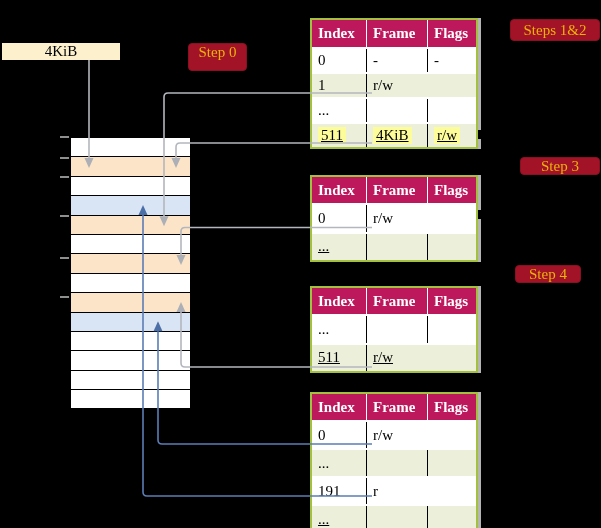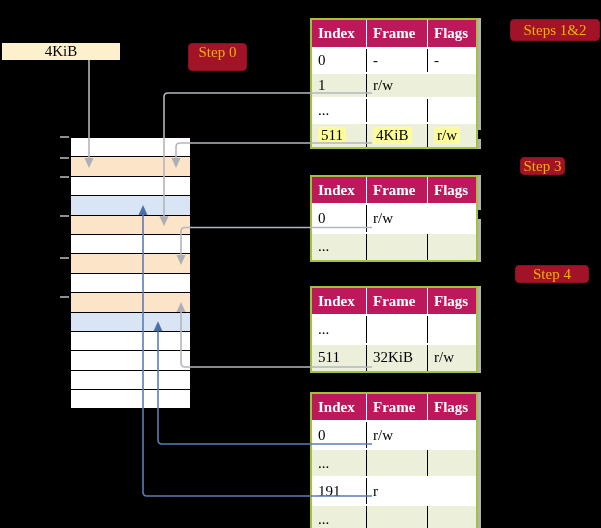--- a/index.html
+++ b/index.html
@@ -12,34 +12,34 @@
     position:absolute;left:2px;top:43px;width:118px;height:17px;
     background:#fcf0cd;color:#000;font-size:15px;line-height:17px;text-align:center;
   }
   
   .badge{
     position:absolute;background:#a31328;border:1px solid #8c0f22;border-radius:4px;
     color:#eab308;font-size:15px;text-align:center;box-sizing:border-box;
   }
   #badge-step0{left:188px;top:43px;width:59px;height:28px;line-height:16px;}
   #badge-steps12{left:510px;top:19px;width:90px;height:22px;line-height:20px;}
-  #badge-step3{left:520px;top:157px;width:45px;height:18px;line-height:16px;}
-  #badge-step4{left:515px;top:265px;width:74px;height:18px;line-height:16px;}
+  #badge-step3{left:520px;top:157px;width:80px;height:18px;line-height:16px;}
+  #badge-step4{left:515px;top:265px;width:66px;height:18px;line-height:16px;}
   
   #stack{position:absolute;left:70px;top:137px;width:119px;border:1px solid #000;}
   .mrow{width:119px;border-bottom:1px solid #000;}
   .mrow:last-child{border-bottom:none;}
   .tick{position:absolute;left:60px;width:9px;height:2px;background:#8f8f8f;}
   
   .ptable{
     position:absolute;width:164px;border:2px solid #a3c13f;
     box-shadow:3px 0 0 #b4b4b4;background:#fff;
   }
   .trow{display:flex;border-bottom:2px solid #fff;}
-  .trow:last-child{border-bottom:none;}
+  .trow:last-child{border-bottom:none;text-decoration:underline;}
   .trow.head{background:#be185d;}
   .tcell{box-sizing:border-box;padding-left:6px;display:flex;align-items:center;
     font-size:15px;color:#000;overflow:hidden;white-space:nowrap;}
   .trow.head .tcell{color:#fff;font-weight:bold;border-right:1px solid #fff;}
   .trow.body .tcell{border-right:1px solid #000;}
   .trow .tcell:last-child{border-right:none !important;}
   .c0{width:55px;}.c1{width:61px;}.c2{width:48px;}
   .trow.head .c0{width:55px}.trow.head .c1{width:61px}.trow.head .c2{width:48px}
   .tint{background:#ecf0da;}
   .hl{background:#fdfc9a;padding:0 3px;}
@@ -137,21 +137,20 @@
           <div class="tcell c1">Frame</div>
           <div class="tcell c2">Flags</div>
         </div>
         <div class="trow body" style="height: 26.5px;">
           <div class="tcell c0">...</div>
           <div class="tcell c1"></div>
           <div class="tcell c2"></div>
         </div>
         <div class="trow body tint" style="height: 26.5px;">
           <div class="tcell c0">511</div>
-          <div class="tcell c1">32KiB</div>
           <div class="tcell c2">r/w</div>
         </div>
       </div>
       <div class="ptable" style="left: 310px; top: 392px;">
         <div class="trow head" style="height: 26px;">
           <div class="tcell c0">Index</div>
           <div class="tcell c1">Frame</div>
           <div class="tcell c2">Flags</div>
         </div>
         <div class="trow body" style="height: 26px;">

